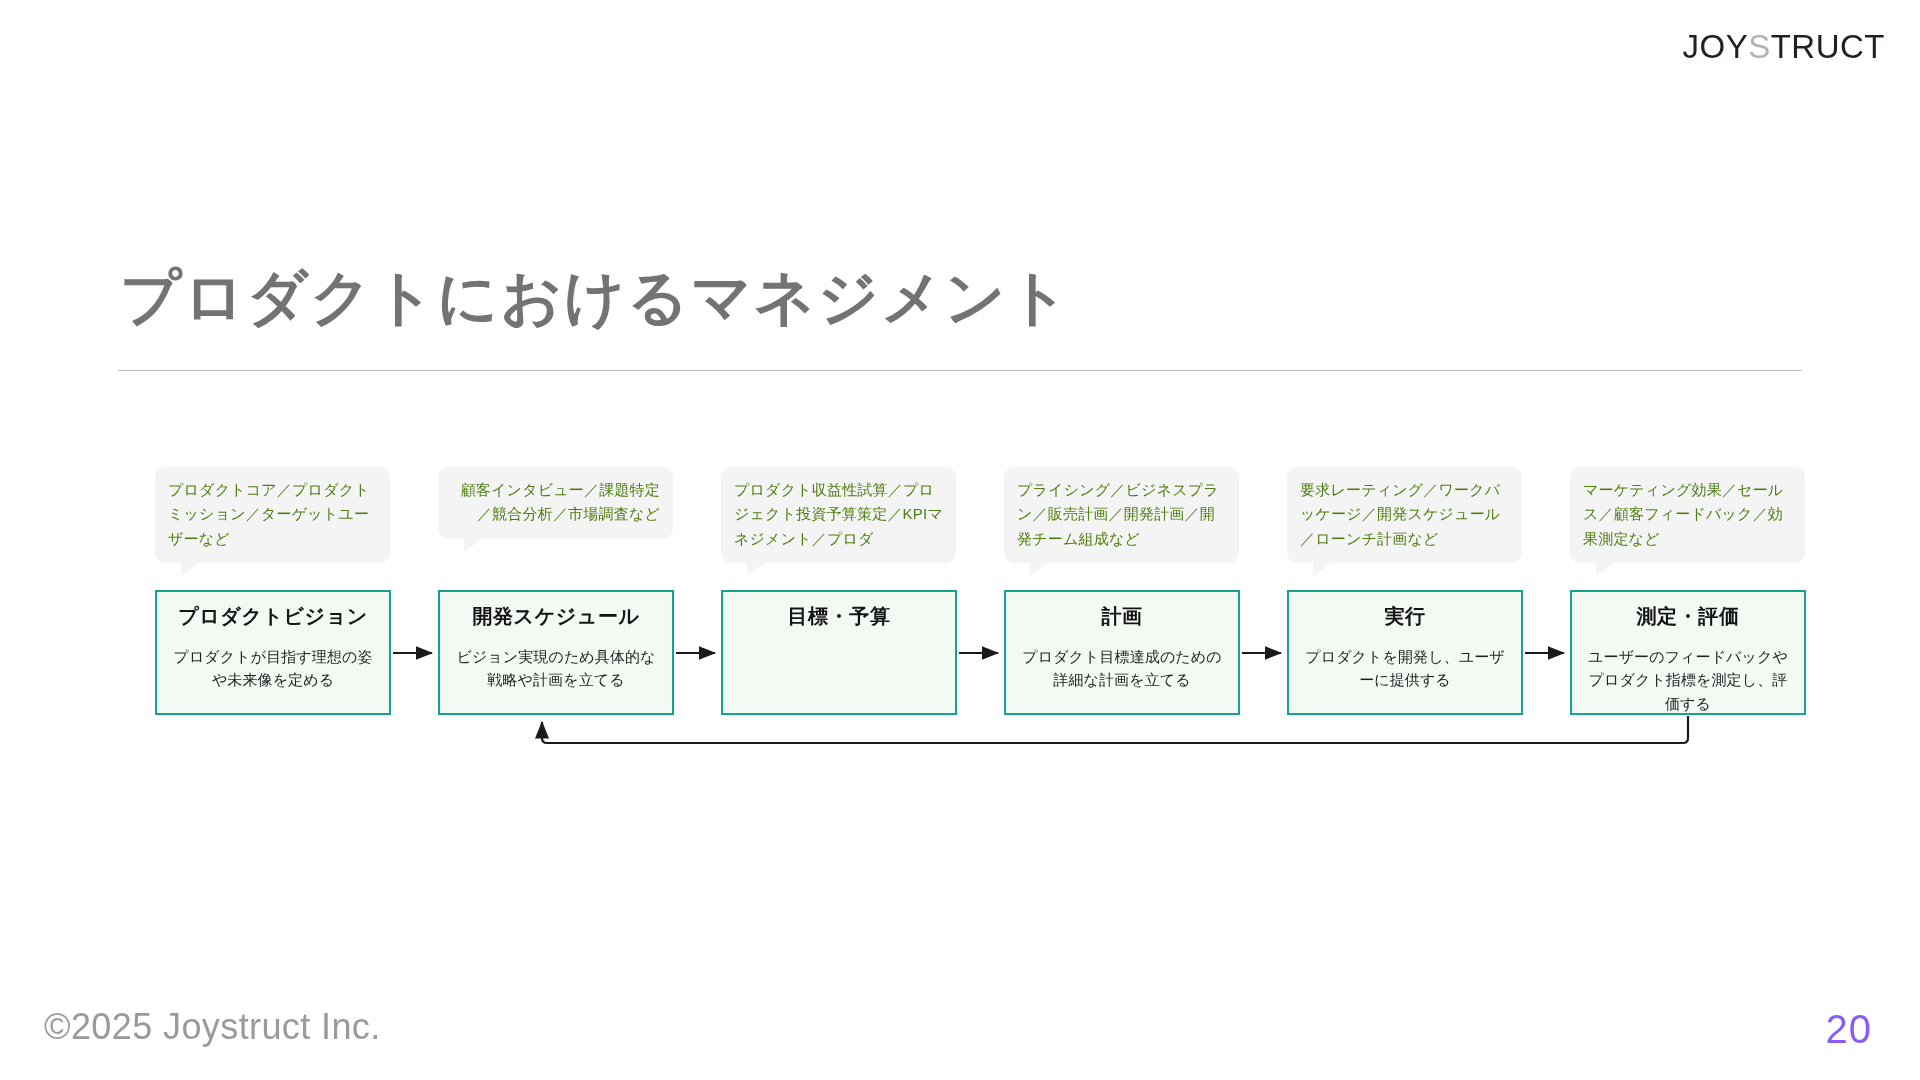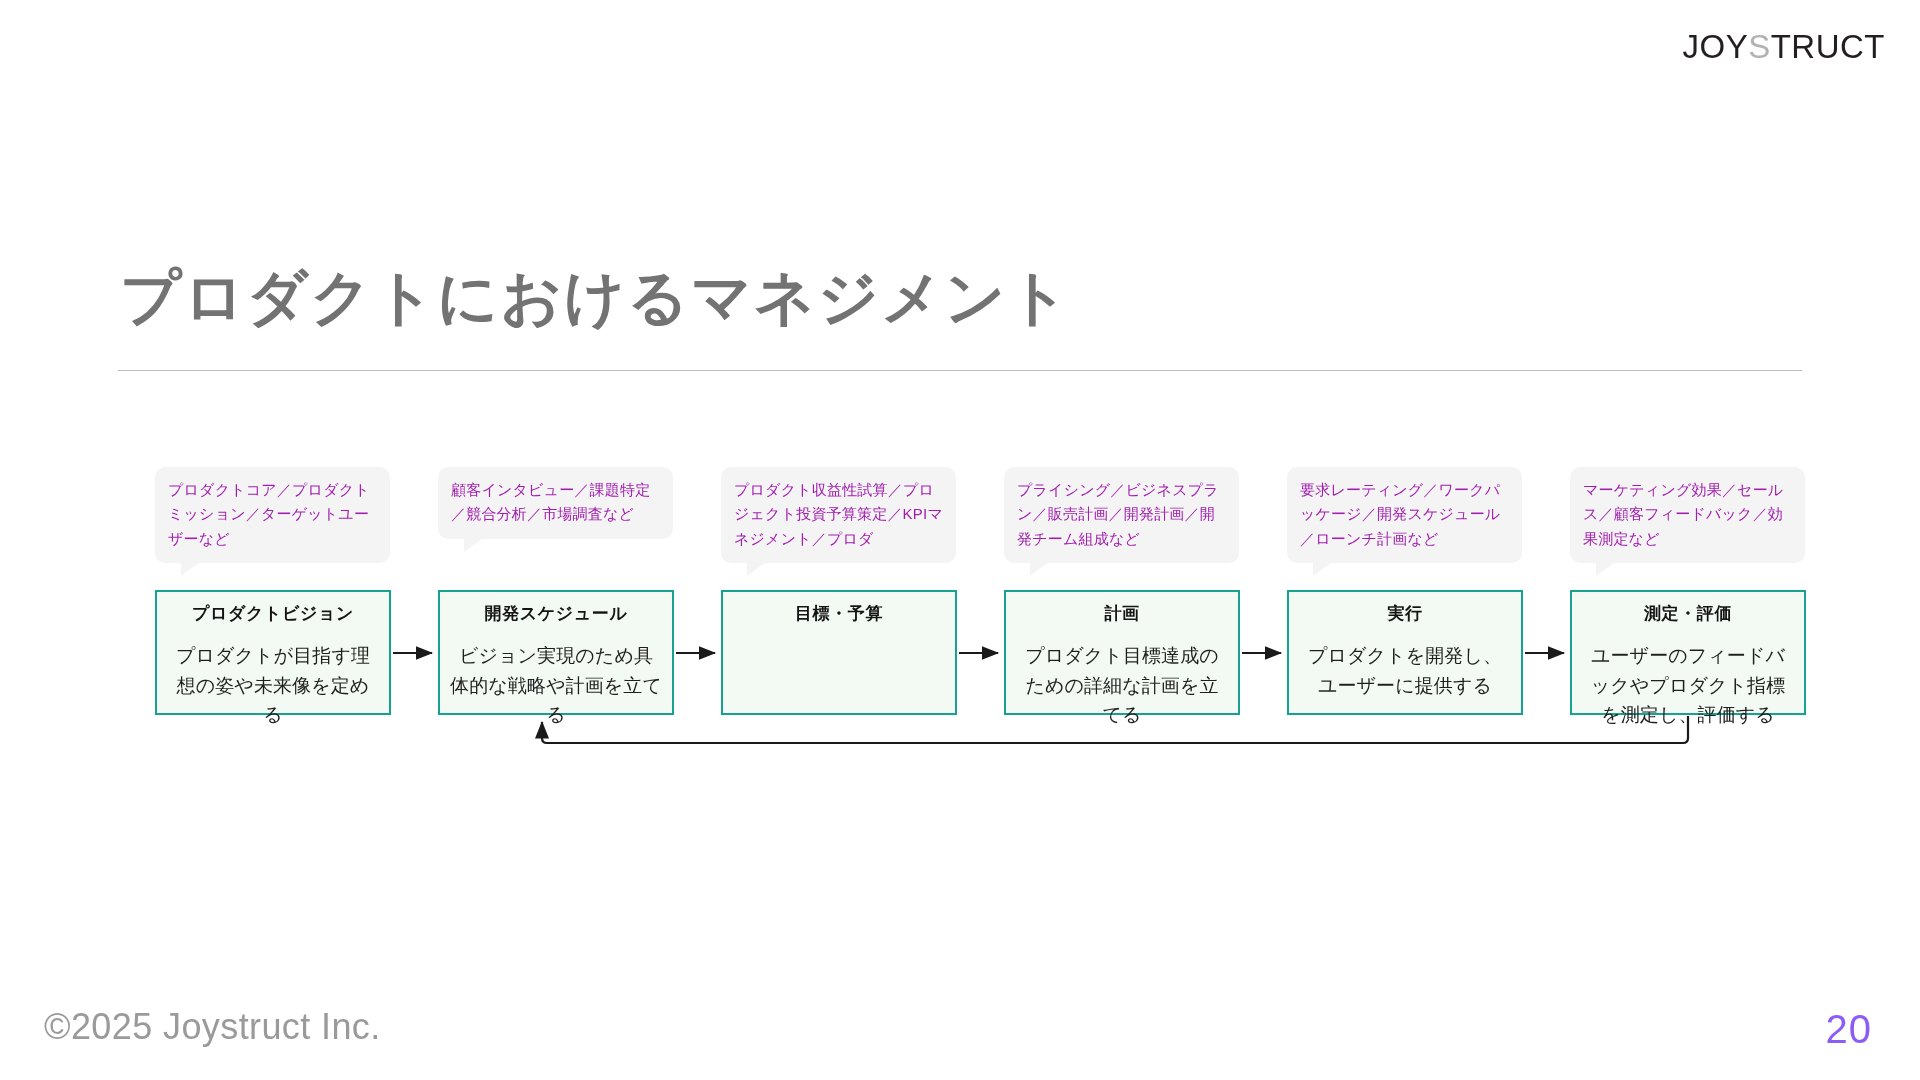--- a/index.html
+++ b/index.html
@@ -50,21 +50,21 @@
   }
 
   .callout {
     position:absolute;
     width:235px;
     background:#f4f4f4;
     border-radius:10px;
     padding:11px 13px 12px 13px;
     font-size:15px;
     line-height:1.62;
-    color:#a21caf;
+    color:#4d7c0f;
     letter-spacing:0.2px;
   }
   .callout .tail {
     position:absolute;
     left:26px; bottom:-13px;
     width:0; height:0;
     border-left:0 solid transparent;
     border-right:22px solid transparent;
     border-top:16px solid #f4f4f4;
   }
@@ -72,29 +72,29 @@
   .stage {
     position:absolute;
     width:236px;
     height:125px;
     border:2.5px solid #17a18f;
     background:#f3faf3;
     text-align:center;
     padding:11px 10px;
   }
   .stage .stage-title {
-    font-size:17px;
+    font-size:20px;
     font-weight:700;
     letter-spacing:0.6px;
     color:#141414;
     line-height:1.3;
   }
   .stage .stage-desc {
     margin-top:16px;
-    font-size:19px;
+    font-size:15px;
     line-height:1.55;
     color:#1f1f1f;
     letter-spacing:0.1px;
   }
 
   
   #footer-copy {
     position:absolute;
     left:44px; bottom:32px;
     font-size:36px;
@@ -116,21 +116,21 @@
 
 <div id="title">プロダクトにおけるマネジメント</div>
 <div id="title-rule"></div>
 
 <div id="diagram">
 
   <div class="callout" style="left:155px; top:467px;">
     <span>プロダクトコア／プロダクトミッション／ターゲットユーザーなど</span>
     <span class="tail"></span>
   </div>
-  <div class="callout" style="left:438px; top:467px;">
+  <div class="callout" style="left:438px; top:467px;text-align:right;">
     <span>顧客インタビュー／課題特定／競合分析／市場調査など</span>
     <span class="tail"></span>
   </div>
   <div class="callout" style="left:721px; top:467px;">
     <span>プロダクト収益性試算／プロジェクト投資予算策定／KPIマネジメント／プロダ</span>
     <span class="tail"></span>
   </div>
   <div class="callout" style="left:1004px; top:467px;">
     <span>プライシング／ビジネスプラン／販売計画／開発計画／開発チーム組成など</span>
     <span class="tail"></span>

